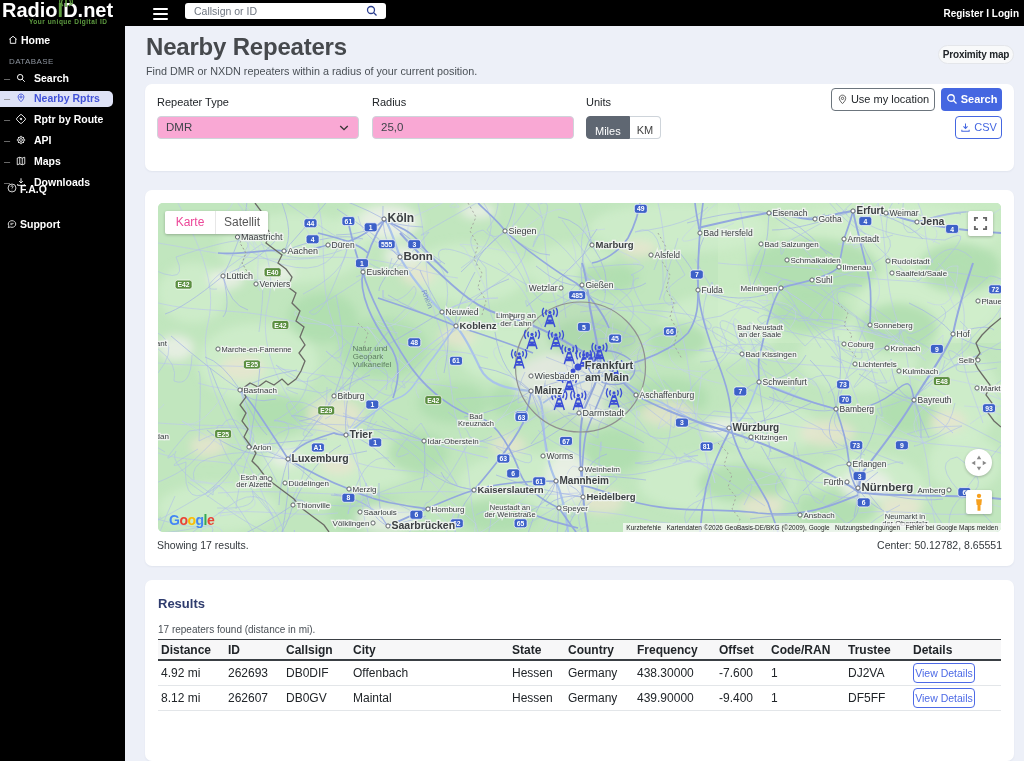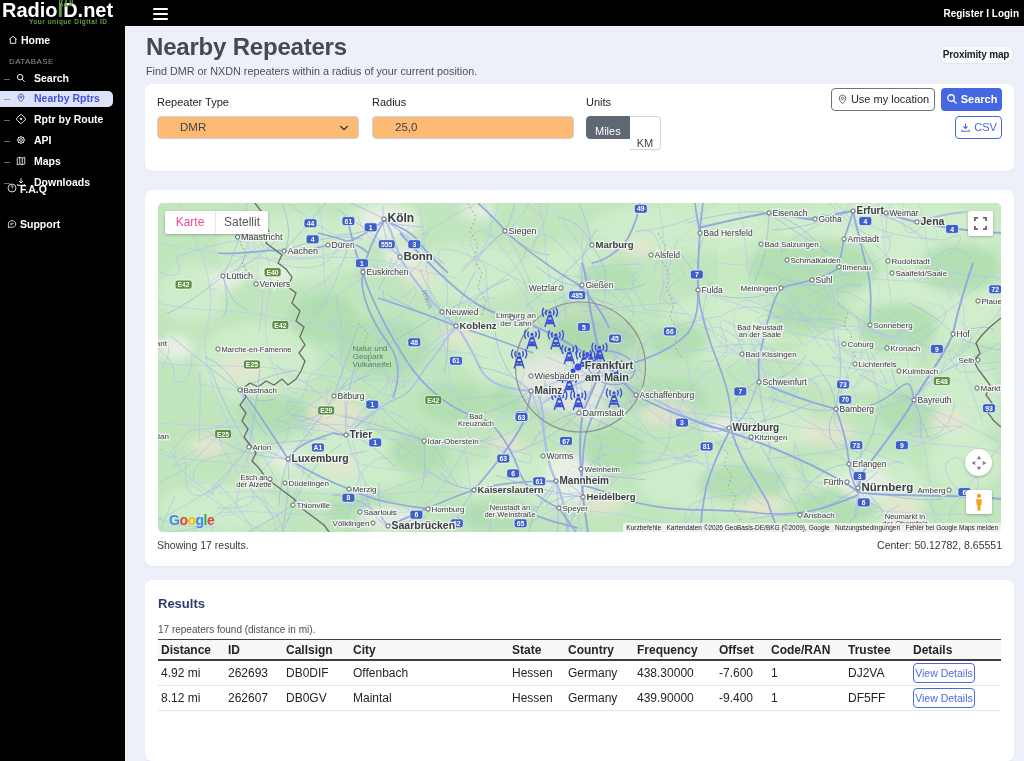--- a/index.html
+++ b/index.html
@@ -20,25 +20,25 @@
 .dbl{position:absolute;left:9px;top:31px;font-size:8px;color:#8d949e;font-weight:normal;letter-spacing:.4px}
 .main{position:absolute;left:125px;top:26px;width:899px;height:735px}
 h1{position:absolute;left:21px;top:7px;font-size:24px;font-weight:bold;color:#46494d;letter-spacing:-.2px}
 .sub{position:absolute;left:21px;top:39px;font-size:10.8px;color:#4a5056}
 .proxbtn{position:absolute;left:813px;top:19px;width:76px;height:19px;background:#f8f9fa;border:1px solid #e4e6ea;border-radius:10px;font-size:10px;font-weight:bold;color:#212529;text-align:center;line-height:17px;white-space:nowrap;letter-spacing:-.2px}
 .card{position:absolute;left:20px;width:869px;background:#fff;border-radius:7px;box-shadow:0 1px 2px rgba(40,50,90,.06)}
 .card1{top:58px;height:87px}
 .card2{top:164px;height:376px}
 .card3{top:554px;height:181px;overflow:hidden}
 .flabel{position:absolute;font-size:11px;color:#212529;top:12px}
-.fctrl{position:absolute;top:32px;height:23px;border:1px solid #ced4da;border-radius:4px;background:#fdba74;font-size:11.5px;color:#3e444a;line-height:21px;padding-left:22px}
+.fctrl{position:absolute;top:32px;height:23px;border:1px solid #ced4da;border-radius:4px;background:#f9a8d4;font-size:11.5px;color:#3e444a;line-height:21px;padding-left:8px}
 .fhint{position:absolute;left:12px;top:62px;font-size:10.5px;color:#6c757d}
 .seg{position:absolute;left:441px;top:32px;height:23px;display:flex}
 .segm{background:#5f6772;color:#fff;border:1px solid #5f6772;border-radius:4px 0 0 4px;font-size:11px;padding:4px 8px;line-height:21px}
-.segk{background:#fff;color:#444;border:1px solid #ced4da;border-left:none;border-radius:0 4px 4px 0;font-size:11px;padding:16px 7px;line-height:21px}
+.segk{background:#fff;color:#444;border:1px solid #ced4da;border-left:none;border-radius:0 4px 4px 0;font-size:11px;padding:3px 7px;line-height:21px}
 .usebtn{position:absolute;left:686px;top:4px;width:104px;height:23px;border:1px solid #6c757d;border-radius:4px;background:#fff;font-size:11px;color:#212529;text-align:center;line-height:21px}
 .searchbtn{position:absolute;left:796px;top:4px;width:61px;height:23px;border-radius:4px;background:#4567e1;font-size:11px;color:#fff;text-align:center;line-height:22px;font-weight:bold}
 .csvbtn{position:absolute;left:810px;top:32px;width:47px;height:23px;border:1px solid #4567e1;border-radius:4px;background:#fff;font-size:11px;color:#4567e1;text-align:center;line-height:21px}
 .mapbox{position:absolute;left:13px;top:13px;width:843px;height:329px;border-radius:5px;overflow:hidden;background:#c7e9c5}
 .showres{position:absolute;left:12px;top:349px;font-size:10.5px;color:#33383d}
 .centertx{position:absolute;right:12px;top:349px;font-size:10.5px;color:#33383d}
 .resh{position:absolute;left:13px;top:16px;font-size:13px;font-weight:bold;color:#2f3c6e}
 .resfound{position:absolute;left:13px;top:44px;font-size:10px;color:#4a5056}
 table.res{position:absolute;left:13px;top:59px;border-collapse:collapse;font-size:12px;color:#212529;width:843px}
 table.res th{font-weight:bold;text-align:left;padding:2.5px 4px 2.5px 3px;border-top:1px solid #3a3f44;border-bottom:2px solid #3a3f44;background:#f7f7f8;font-size:12px}
@@ -59,20 +59,26 @@
   <div class="logo">Radio<span style="color:#5f9e41">I</span>D.net<svg style="position:absolute;left:53px;top:-1px" width="22" height="10" viewBox="0 0 22 10" fill="none" stroke="#5f9e41" stroke-width="1.4">
         <path d="M8 8 A5 5 0 0 1 8 1 M14 8 A5 5 0 0 0 14 1 M5.5 7 A8 8 0 0 1 5.5 0 M16.5 7 A8 8 0 0 0 16.5 0" stroke-width="1.2"></path>
         <line x1="11" y1="2" x2="11" y2="9" stroke-width="1.6"></line>
       </svg></div>
   <div class="tagline">Your unique Digital ID</div>
   <div class="burger">
       <div></div>
       <div></div>
       <div></div>
     </div>
+  <div class="topsearch">Callsign or ID
+    <svg style="position:absolute;right:8px;top:2px" width="12" height="12" viewBox="0 0 24 24" fill="none" stroke="#2c3f8f" stroke-width="2.6">
+        <circle cx="10" cy="10" r="7"></circle>
+        <line x1="15.5" y1="15.5" x2="21" y2="21"></line>
+      </svg>
+  </div>
   <div class="reglogin">Register I Login</div>
 </div>
 
 <div class="sidebar">
   <div class="shl"></div>
   <div class="sitem" style="top:6.5px">
       <span class="ic" style="left:8px"><svg width="10" height="10" viewBox="0 0 24 24" fill="none" stroke="#fff" stroke-width="2.2">
           <path d="M3 10.5 L12 3 L21 10.5 M5.5 9 V20 H18.5 V9"></path>
         </svg></span>
       <span class="tx" style="left:21px">Home</span>

